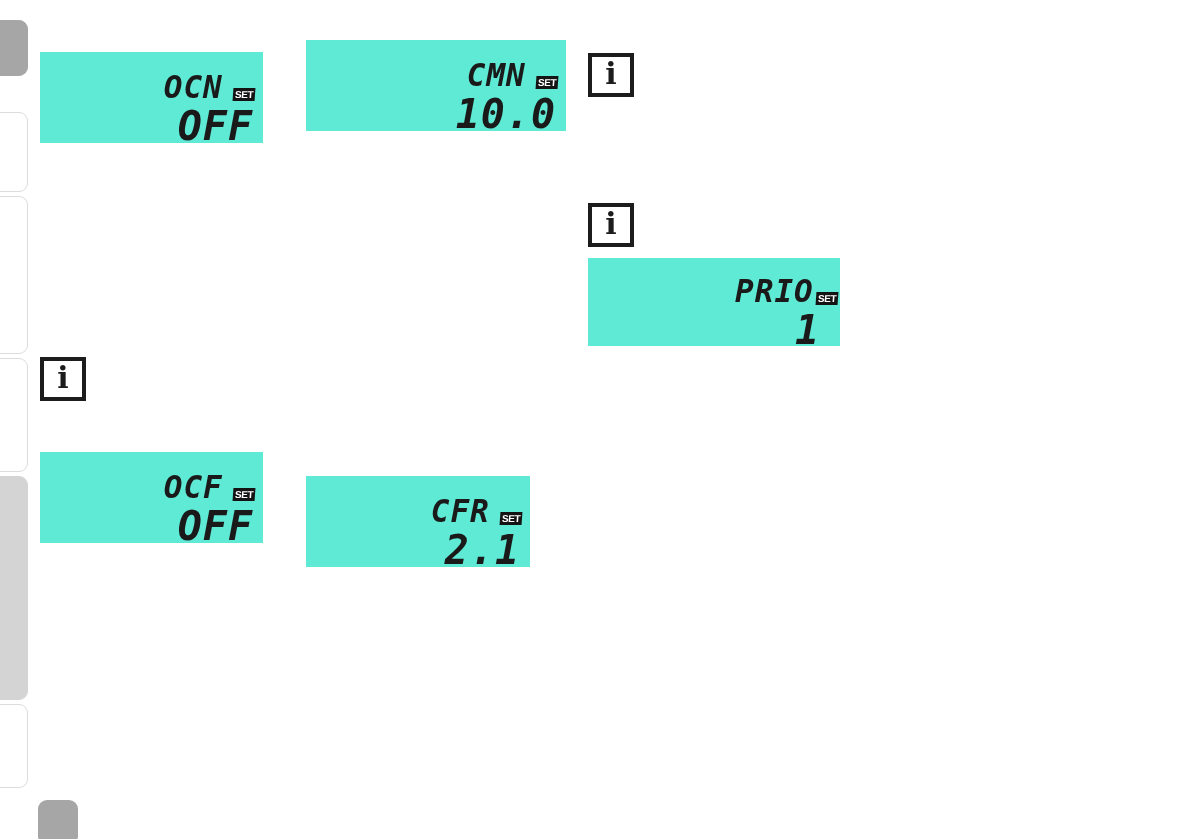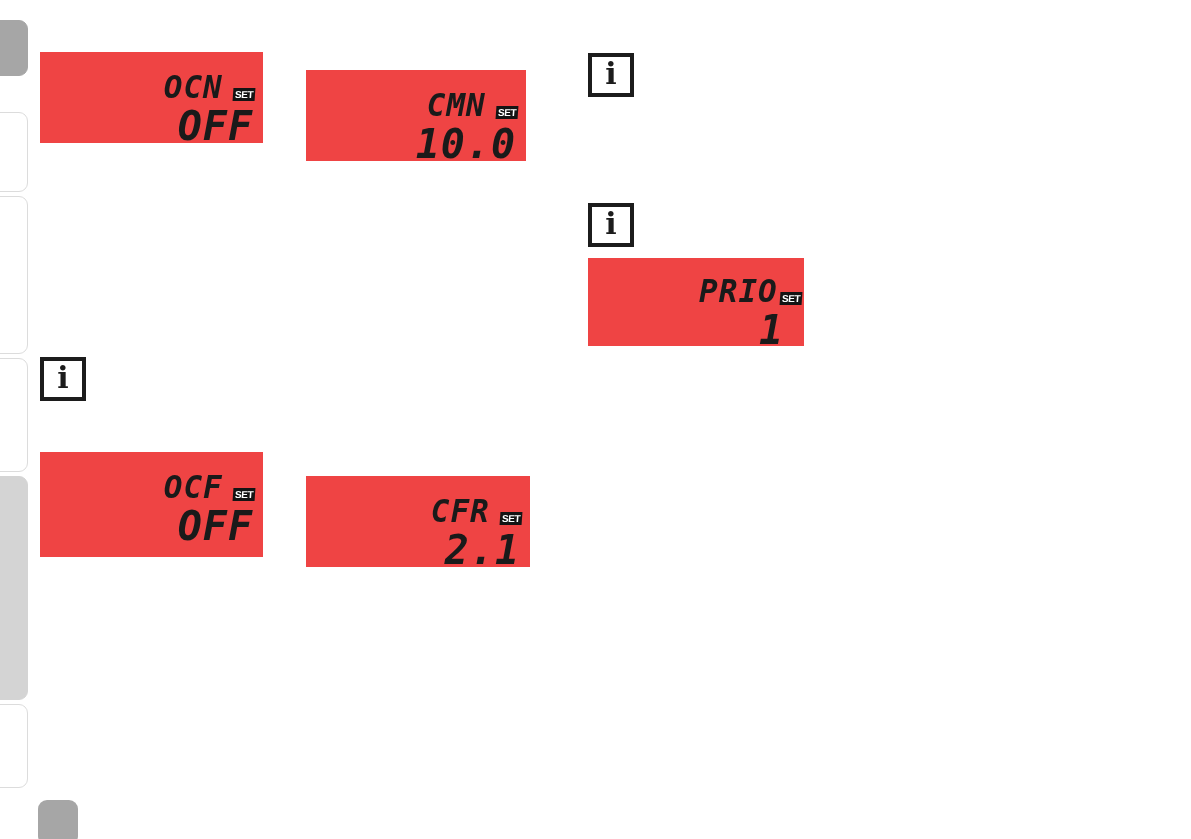--- a/index.html
+++ b/index.html
@@ -34,21 +34,21 @@
 
   .tab-marker {
     position: absolute;
     border-radius: 9px;
     background: #a6a6a6;
   }
 
   
   .lcd {
     position: absolute;
-    background: #ef4444;
+    background: #5eead4;
   }
 
   .lcd-row {
     position: absolute;
     right: 0;
     display: flex;
     align-items: flex-end;
     justify-content: flex-end;
   }
 
@@ -125,41 +125,41 @@
   <div class="lcd" style="left:40px; top:52px; width:223px; height:91px;">
     <div class="lcd-row row-label">
       <span class="lcd-label">OCN</span>
       <span class="set-badge">SET</span>
     </div>
     <div class="lcd-row row-value">
       <span class="lcd-value">OFF</span>
     </div>
   </div>
 
-  <div class="lcd" style="left:306px; top:70px; width:220px; height:91px;">
+  <div class="lcd" style="left:306px; top:40px; width:260px; height:91px;">
     <div class="lcd-row row-label">
       <span class="lcd-label">CMN</span>
       <span class="set-badge">SET</span>
     </div>
     <div class="lcd-row row-value">
       <span class="lcd-value">10.0</span>
     </div>
   </div>
 
-  <div class="lcd wide" style="left:588px; top:258px; width:216px; height:88px;text-decoration:underline;">
+  <div class="lcd wide" style="left:588px; top:258px; width:252px; height:88px;text-decoration:underline;">
     <div class="lcd-row row-label" style="top:18px; right:2px;">
       <span class="lcd-label">PRIO</span>
       <span class="set-badge">SET</span>
     </div>
     <div class="lcd-row row-value" style="top:52px; right:20px;">
       <span class="lcd-value">1</span>
     </div>
   </div>
 
-  <div class="lcd" style="left:40px; top:452px; width:223px; height:105px;text-decoration:underline;">
+  <div class="lcd" style="left:40px; top:452px; width:223px; height:91px;text-decoration:underline;">
     <div class="lcd-row row-label">
       <span class="lcd-label">OCF</span>
       <span class="set-badge">SET</span>
     </div>
     <div class="lcd-row row-value">
       <span class="lcd-value">OFF</span>
     </div>
   </div>
 
   <div class="lcd" style="left:306px; top:476px; width:224px; height:91px;">

